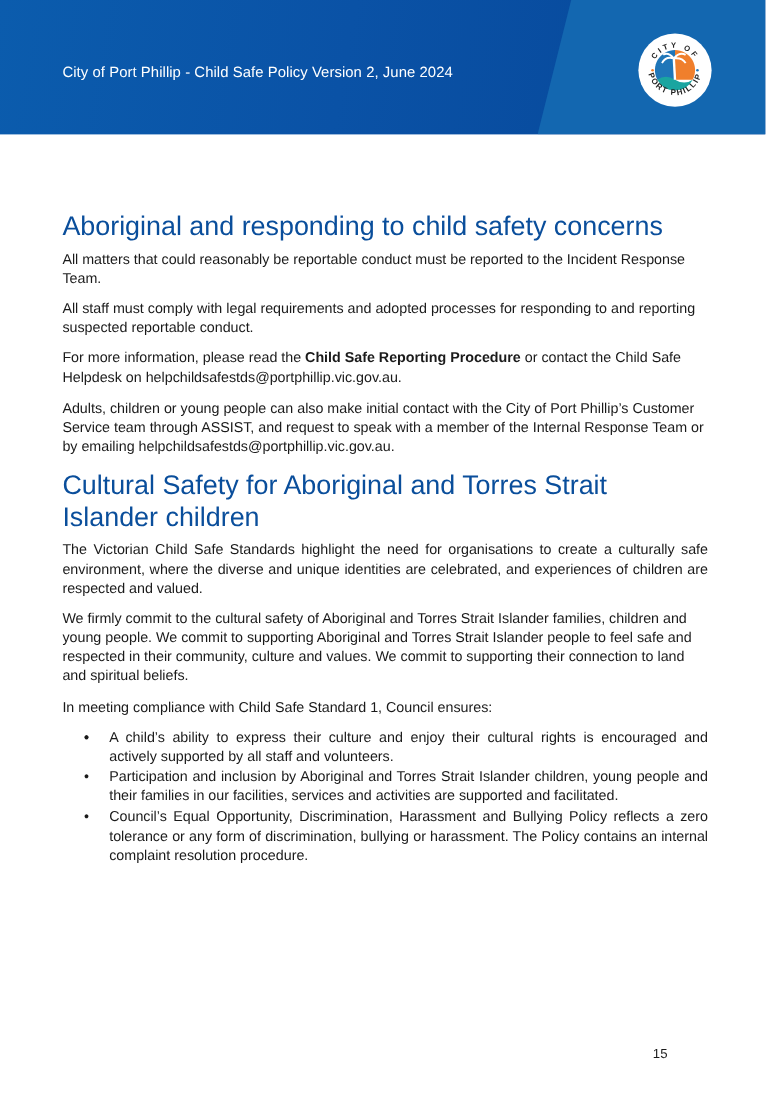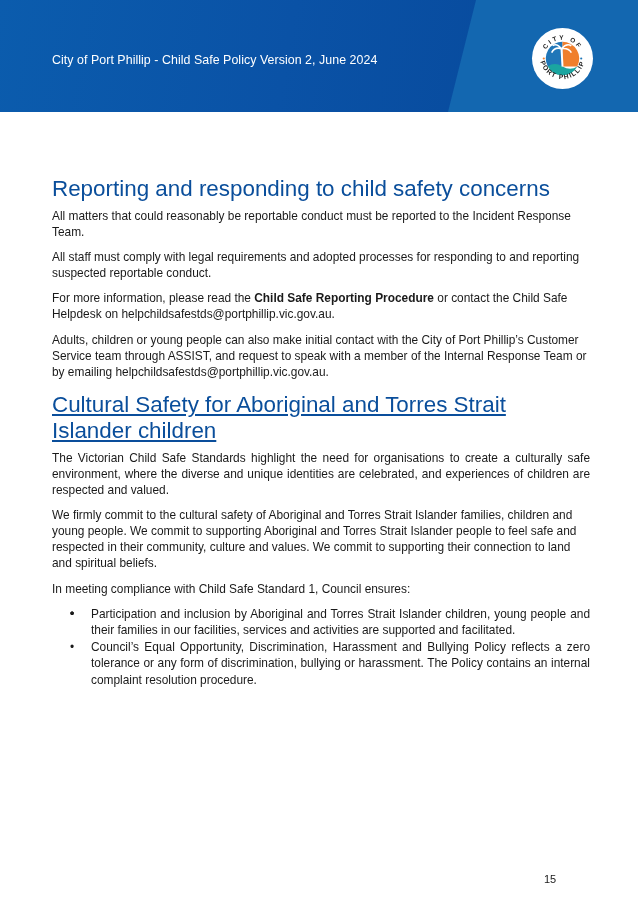--- a/index.html
+++ b/index.html
@@ -44,38 +44,38 @@
       <textPath href="#arcTop" startOffset="50%" text-anchor="middle">CITY OF</textPath>
     </text>
     <text font-family="Liberation Sans, sans-serif" font-size="6.8" font-weight="bold" fill="#222" letter-spacing="1.2">
       <textPath href="#arcBot" startOffset="50%" text-anchor="middle">PORT PHILLIP</textPath>
     </text>
   </svg>
 </div>
 
 <div class="content">
   <section>
-    <h1>Reporting and responding to child safety concerns</h1>
+    <h1>Aboriginal and responding to child safety concerns</h1>
     <p style="">
       <span>All matters that could reasonably be reportable conduct must be reported to the Incident Response Team.</span><br>
     </p>
     <p>All staff must comply with legal requirements and adopted processes for responding to and reporting suspected reportable conduct.</p>
     <p>
       <span>For more information, please read the </span><span class="b">Child Safe Reporting Procedure</span><span> or contact the Child Safe Helpdesk on helpchildsafestds@portphillip.vic.gov.au.</span>
     </p>
     <p>Adults, children or young people can also make initial contact with the City of Port Phillip’s Customer Service team through ASSIST, and request to speak with a member of the Internal Response Team or by emailing helpchildsafestds@portphillip.vic.gov.au.</p>
   </section>
 
   <section>
-    <h1 class="second" style="width:470px;text-decoration:underline;">Cultural Safety for Aboriginal and Torres Strait Islander children</h1>
+    <h1 class="second" style="width:470px;">Cultural Safety for Aboriginal and Torres Strait Islander children</h1>
     <p style="text-align:justify;">The Victorian Child Safe Standards highlight the need for organisations to create a culturally safe environment, where the diverse and unique identities are celebrated, and experiences of children are respected and valued.</p>
     <p>We firmly commit to the cultural safety of Aboriginal and Torres Strait Islander families, children and young people. We commit to supporting Aboriginal and Torres Strait Islander people to feel safe and respected in their community, culture and values. We commit to supporting their connection to land and spiritual beliefs.</p>
     <p>In meeting compliance with Child Safe Standard 1, Council ensures:</p>
     <ul>
       <li><span class="bullet">•</span></li>
-      <li><span class="bullet">•</span></li>
+      <li><span class="bullet">•</span><span>A child’s ability to express their culture and enjoy their cultural rights is encouraged and actively supported by all staff and volunteers.</span></li>
       <li><span class="bullet">•</span><span>Participation and inclusion by Aboriginal and Torres Strait Islander children, young people and their families in our facilities, services and activities are supported and facilitated.</span></li>
       <li><span class="bullet">•</span><span>Council’s Equal Opportunity, Discrimination, Harassment and Bullying Policy reflects a zero tolerance or any form of discrimination, bullying or harassment. The Policy contains an internal complaint resolution procedure.</span></li>
     </ul>
   </section>
 </div>
 
 <div class="page-num">15</div>
 
 </body></html>

